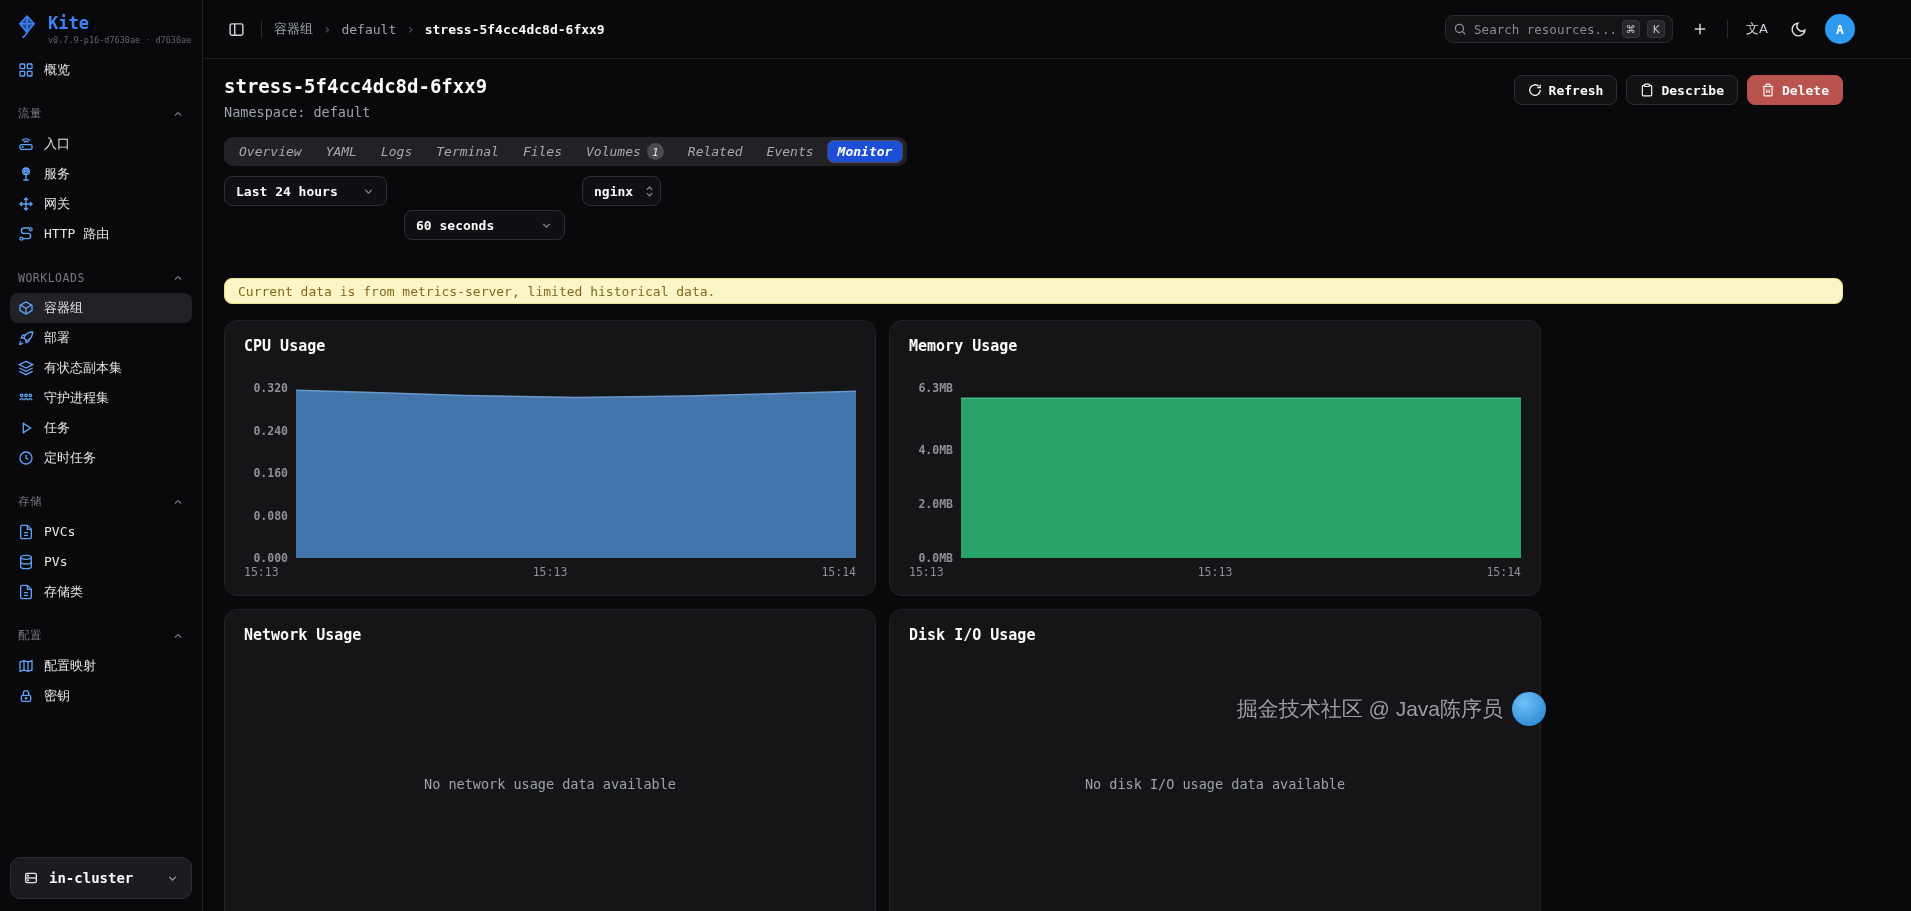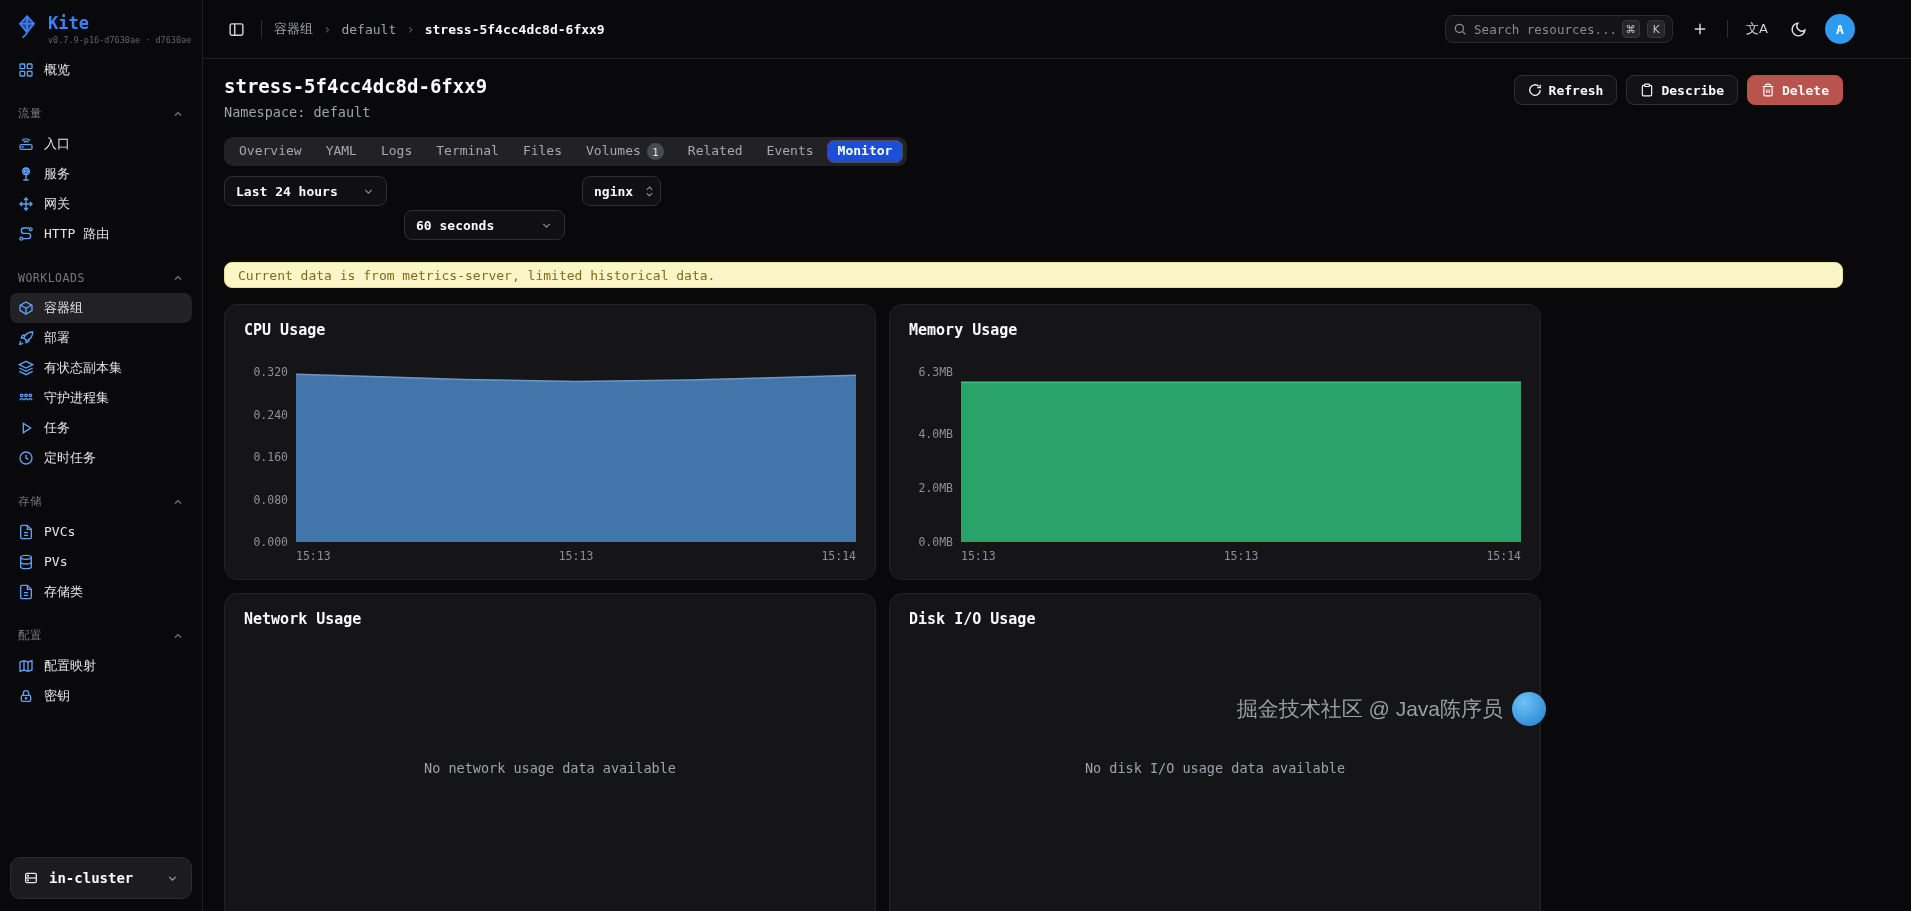--- a/index.html
+++ b/index.html
@@ -83,61 +83,61 @@
     padding:0 13px; font-size:13px; font-weight:bold; font-family:inherit; cursor:pointer;
     background:#121215; border:1px solid #2e2e33; color:#fafafa;
   }
   .btn.danger { background:#b9534d; border-color:#b9534d; }
 
   .tabsbar {
     margin-top:17px; display:inline-flex; align-items:center; gap:2px;
     background:#222226; border-radius:9px; padding:3px 4px; height:29px;
   }
   .tab {
-    display:flex; align-items:flex-start; gap:6px; padding:2px 10px; border-radius:7px;
-    color:#a7a7af; font-size:13px; cursor:pointer; border:1px solid transparent; height:23px;
+    display:flex; align-items:center; gap:6px; padding:2px 10px; border-radius:7px;
+    color:#a7a7af; font-size:13px; cursor:pointer; border:1px solid transparent; height:23px;font-style:italic;
   }
   .tab.active { background:#1d4ed8; border-color:#4b4b54; color:#fff; font-weight:bold; }
   .tab-badge {
     width:17px; height:17px; border-radius:50%; background:#4a4a52; color:#e8e8ec;
     font-size:10.5px; display:flex; align-items:center; justify-content:center;
   }
 
   .filters { display:flex; gap:17px; margin-top:10px; }
   .select {
     height:30px; background:#101014; border:1px solid #2e2e33; border-radius:8px;
     display:flex; align-items:center; gap:10px; padding:0 11px; font-size:13px;
     font-weight:bold; cursor:pointer; color:#fafafa;
   }
   .select .chev { color:#8a8a93; margin-left:auto; }
   .sel-time { width:163px; } .sel-interval { width:161px;margin-top:34px; } .sel-container { width:79px; }
 
   .banner {
-    margin-top:22px; height:19px; background:#fbf6c7; border:1px solid #ece28f;
+    margin-top:38px; height:19px; background:#fbf6c7; border:1px solid #ece28f;
     border-radius:8px; display:flex; align-items:center; padding:12px 13px;
     color:#82691d; font-size:13px;
   }
 
   .cards { margin-top:16px; display:grid; grid-template-columns:652px 652px; gap:13px; }
   .card {
     background:#151518; border:1px solid #232327; border-radius:13px; padding:16px 19px;
   }
   .card.tall { height:380px; }
   .card-title { font-size:15px; font-weight:bold; }
   .chart { margin-top:33px; }
   .chart-body { display:flex; }
-  .y-axis { position:relative; width:52px; height:170px; flex:none; }
+  .y-axis { position:relative; width:52px; height:170px; flex:none;font-weight:bold; }
   .ytick {
     position:absolute; right:8px; transform:translateY(-50%);
     color:#8f8f98; font-size:11.5px; white-space:nowrap;
   }
   .plot { flex:1; height:170px; }
   .plot svg { width:100%; height:170px; }
   .x-axis {
-    margin-left:52px; margin-top:7px; display:flex; justify-content:space-between;
+    margin-top:7px; display:flex; justify-content:space-between;
     color:#8f8f98; font-size:11.5px;
   }
   .empty-msg {
     height:280px; display:flex; align-items:center; justify-content:center;
     color:#9ca3af; font-size:13.5px;
   }
 
   .watermark {
     position:absolute; right:365px; bottom:185px; display:flex; align-items:center; gap:9px;
     font-family:"Liberation Sans","DejaVu Sans",sans-serif; color:#9a9ea5; font-size:21px;

